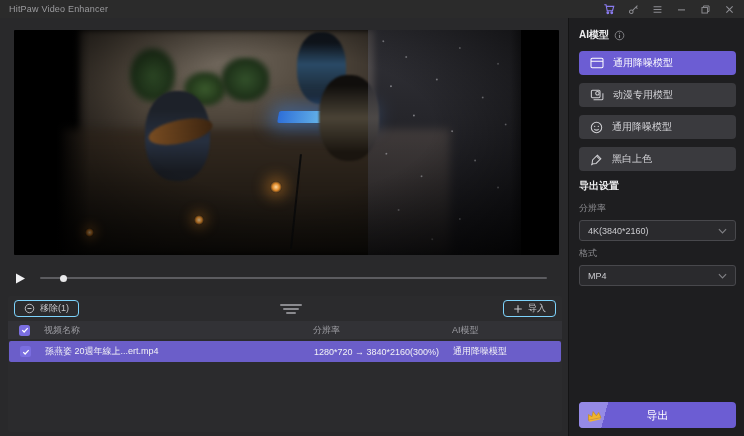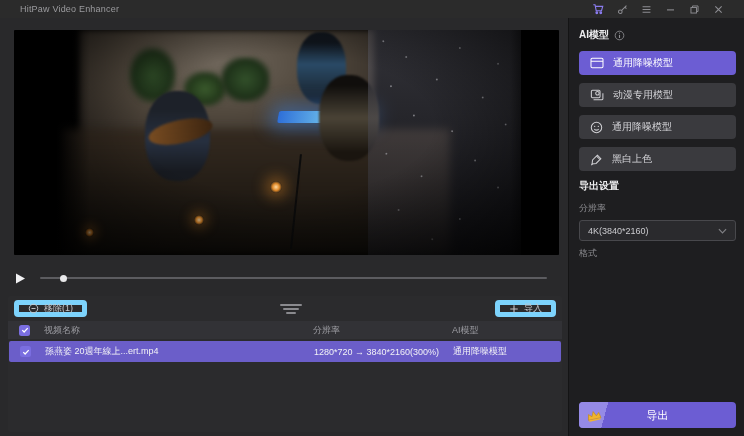--- a/index.html
+++ b/index.html
@@ -6,21 +6,21 @@
   html,body { background:#111; }
   .app {
     position:relative; width:744px; height:436px; overflow:hidden;
     background:#202022; font-family:"Liberation Sans","DejaVu Sans",sans-serif;
     color:#cccccc; user-select:none;
   }
   
   .titlebar {
     position:absolute; top:0; left:0; right:0; height:18px;
     background:#2b2b2b; display:flex; align-items:center;
-    justify-content:space-between; padding:0 20px; z-index:5;
+    justify-content:space-between; padding:0 9px; z-index:5;
   }
   .tb-title { font-size:9px; color:#9b9b9e; letter-spacing:.2px; }
   .tb-icons { display:flex; align-items:center; gap:13px; }
   .tb-icons svg { display:block; }
   
   .left { position:absolute; top:18px; left:0; width:568px; bottom:0; background:#29292b; }
   .video-panel {
     position:absolute; left:14px; top:12px; width:545px; height:225px;
     background:#050505; border-radius:2px; overflow:hidden;
   }
@@ -98,21 +98,21 @@
   .slider-dot { position:absolute; left:4%; top:50%; width:7px; height:7px; margin-top:-3.5px;
     border-radius:50%; background:#e8e8ea; }
   .preview-btn { height:24px; padding:0 11px; border-radius:4px; background:var(--accent);
     display:flex; align-items:center; gap:6px; color:#fff; font-size:10px; cursor:pointer; }
   
   .file-panel {
     position:absolute; left:8px; right:6px; top:278px; bottom:4px;
     background:#2b2b2d; border-radius:2px;
   }
   .fp-toolbar { height:25px; display:flex; align-items:center; justify-content:space-between; padding:0 6px; }
-  .chip-btn { height:17px; border:5px solid #7dd3fc; border-radius:4px; padding:0 9px;
+  .chip-btn { height:17px; border:1px solid #7dd3fc; border-radius:4px; padding:0 9px;
     display:flex; align-items:center; gap:5px; font-size:9px; color:#c6c6ca; background:transparent; cursor:pointer; }
   .collapse-handle { display:flex; flex-direction:column; align-items:center; gap:2px; cursor:pointer; padding:3px 10px; }
   .collapse-handle i { display:block; height:2px; border-radius:1px; background:#8a8a8e; }
   .collapse-handle i:nth-child(1){ width:22px; }
   .collapse-handle i:nth-child(2){ width:16px; }
   .collapse-handle i:nth-child(3){ width:10px; }
   .fp-header { height:18px; background:#323236; display:flex; align-items:center; position:relative;
     font-size:9px; color:#9c9ca2; }
   .fp-row { height:21px; margin:2px 1px 0 1px; border-radius:2px; background:#6b5ec9;
     display:flex; align-items:center; position:relative; font-size:9px; color:#f2f2f6; cursor:pointer;padding-left:35px; }
@@ -322,20 +322,26 @@
 
     <div class="field-label">分辨率</div>
     <div class="select">
       <span>4K(3840*2160)</span>
       <svg width="9" height="6" viewBox="0 0 10 6" fill="none" stroke="#808085" stroke-width="1.3">
           <path d="M1 1l4 4 4-4"></path>
         </svg>
     </div>
 
     <div class="field-label">格式</div>
+    <div class="select">
+      <span>MP4</span>
+      <svg width="9" height="6" viewBox="0 0 10 6" fill="none" stroke="#808085" stroke-width="1.3">
+          <path d="M1 1l4 4 4-4"></path>
+        </svg>
+    </div>
 
     <div class="export-btn">
       <span class="export-crown">
         <svg width="16" height="13" viewBox="0 0 20 16">
           <g transform="rotate(-12 10 8)">
             <path d="M2 12.5L3.5 5.5L7.2 9L10 3L12.8 9L16.5 5.5L18 12.5Z" fill="#f0b42f" stroke="#c88d14" stroke-width="0.8"></path>
             <rect x="2.6" y="12.8" width="14.8" height="1.8" rx="0.9" fill="#f0b42f"></rect>
           </g>
         </svg>
       </span>

